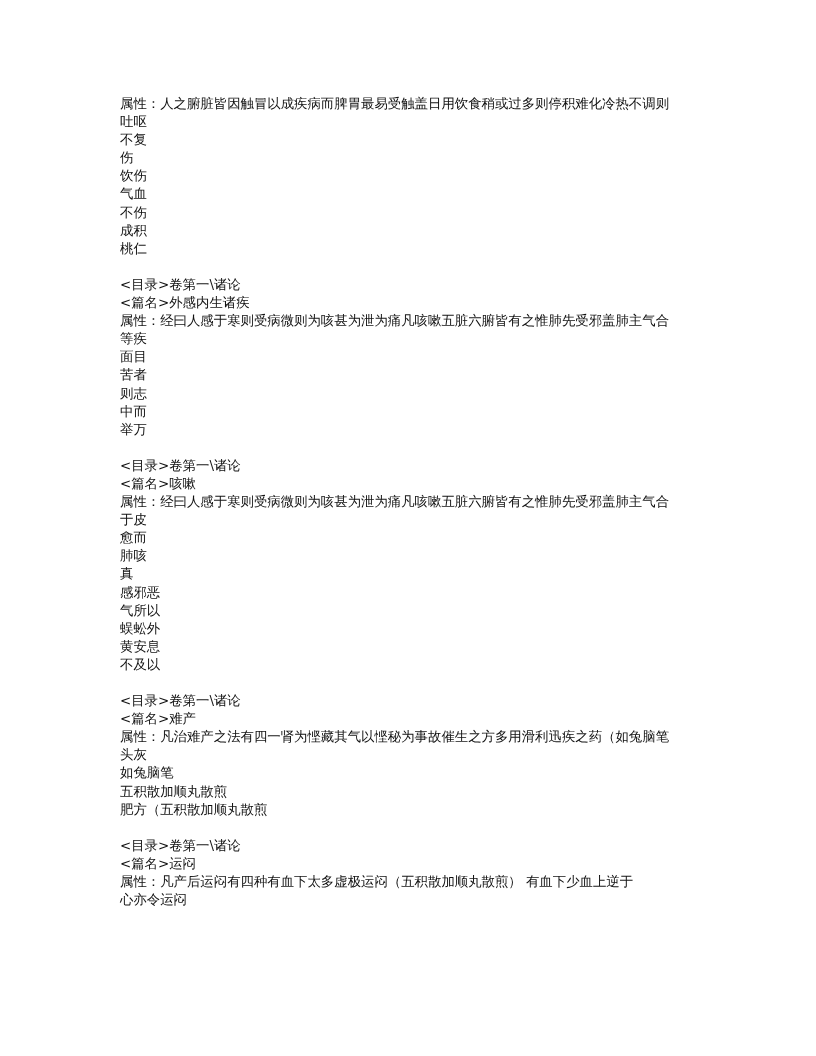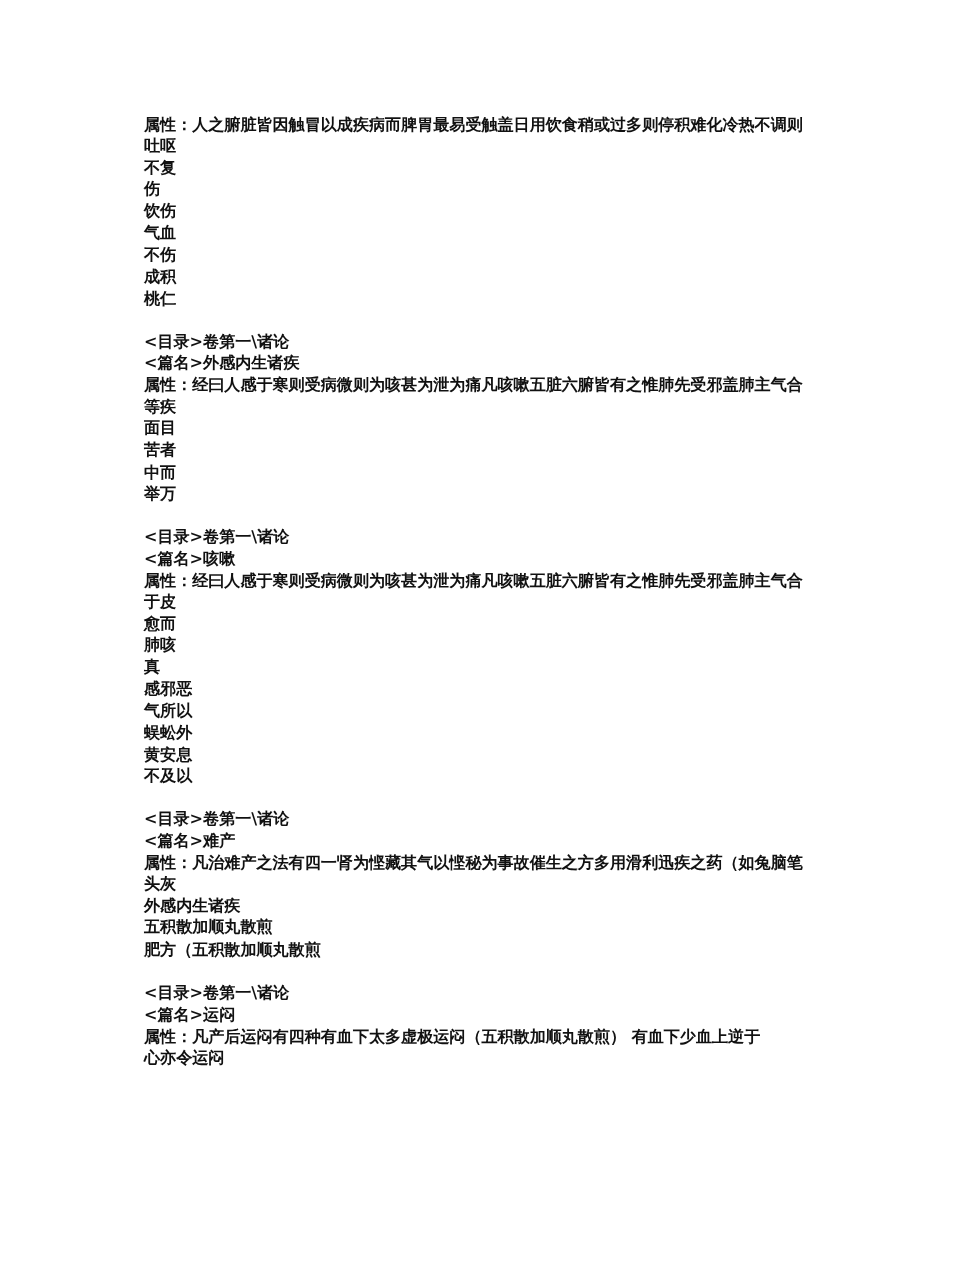--- a/index.html
+++ b/index.html
@@ -3,21 +3,21 @@
 <meta charset="utf-8">
 <style>
   html, body { margin: 0; padding: 0; background: #ffffff; }
   body {
     width: 816px; height: 1056px; position: relative; overflow: hidden;
     font-family: "DejaVu Serif", "Liberation Serif", serif;
     color: #111111;
   }
   .page {
     position: absolute; left: 120px; top: 95px; width: 590px;
-    font-size: 13.4px; line-height: 18.1px; font-weight: bold;
+    font-size: 13.4px; line-height: 18.1px;
   }
   .line { white-space: nowrap; height: 18.1px; }
   .blank { height: 18.1px; }
 </style>
 </head>
 <body>
 
 <div class="page">
 
   <div>
@@ -33,20 +33,21 @@
   </div>
   <div class="blank"></div>
 
   <div>
     <div class="line">&lt;目录&gt;卷第一\诸论</div>
     <div class="line">&lt;篇名&gt;外感内生诸疾</div>
     <div class="line"><span>属性：</span><span>经曰人感于寒则受病微则为咳甚为泄为痛凡咳嗽五脏六腑皆有之惟肺先受邪盖肺主气合</span></div>
     <div class="line">等疾</div>
     <div class="line">面目</div>
     <div class="line">苦者</div>
+    <div class="line">则志</div>
     <div class="line">中而</div>
     <div class="line">举万</div>
   </div>
   <div class="blank"></div>
 
   <div>
     <div class="line">&lt;目录&gt;卷第一\诸论</div>
     <div class="line">&lt;篇名&gt;咳嗽</div>
     <div class="line"><span>属性：</span><span>经曰人感于寒则受病微则为咳甚为泄为痛凡咳嗽五脏六腑皆有之惟肺先受邪盖肺主气合</span></div>
     <div class="line">于皮</div>
@@ -59,21 +60,21 @@
     <div class="line">黄安息</div>
     <div class="line">不及以</div>
   </div>
   <div class="blank"></div>
 
   <div>
     <div class="line">&lt;目录&gt;卷第一\诸论</div>
     <div class="line">&lt;篇名&gt;难产</div>
     <div class="line"><span>属性：</span><span>凡治难产之法有四一肾为悭藏其气以悭秘为事故催生之方多用滑利迅疾之药（如兔脑笔</span></div>
     <div class="line">头灰</div>
-    <div class="line">外感内生诸疾</div>
+    <div class="line">如兔脑笔</div>
     <div class="line">五积散加顺丸散煎</div>
     <div class="line">肥方（五积散加顺丸散煎</div>
   </div>
   <div class="blank"></div>
 
   <div>
     <div class="line">&lt;目录&gt;卷第一\诸论</div>
     <div class="line">&lt;篇名&gt;运闷</div>
     <div class="line"><span>属性：</span><span>凡产后运闷有四种有血下太多虚极运闷（五积散加顺丸散煎） 有血下少血上逆于</span></div>
     <div class="line">心亦令运闷</div>

